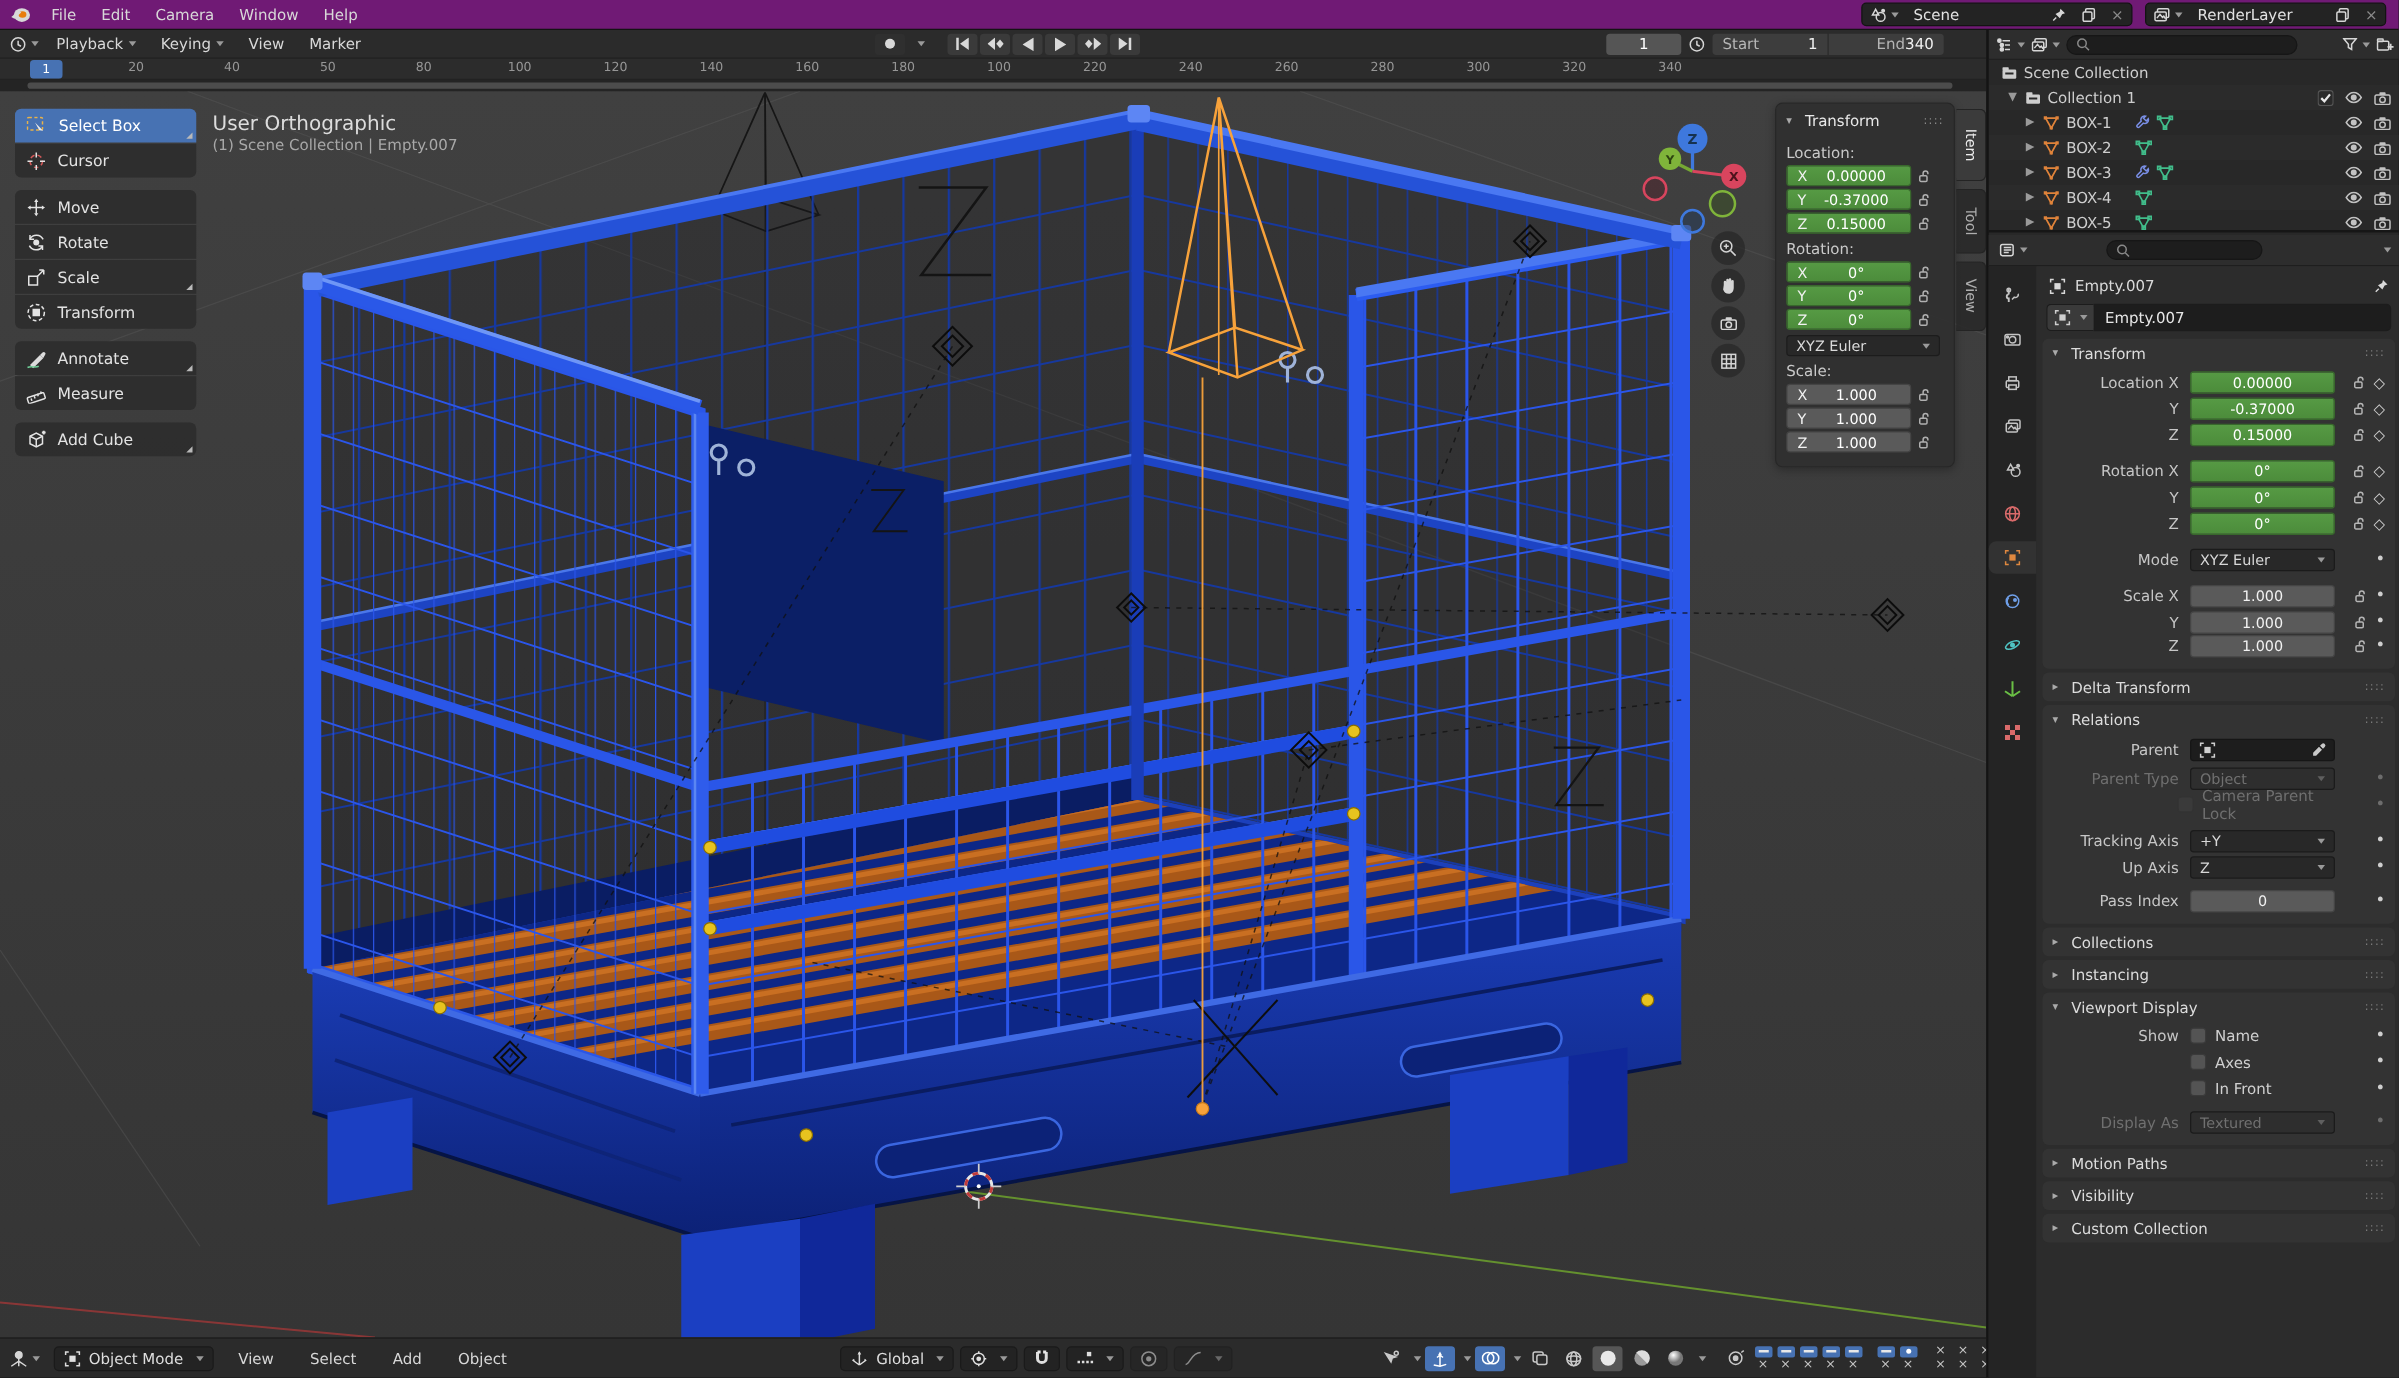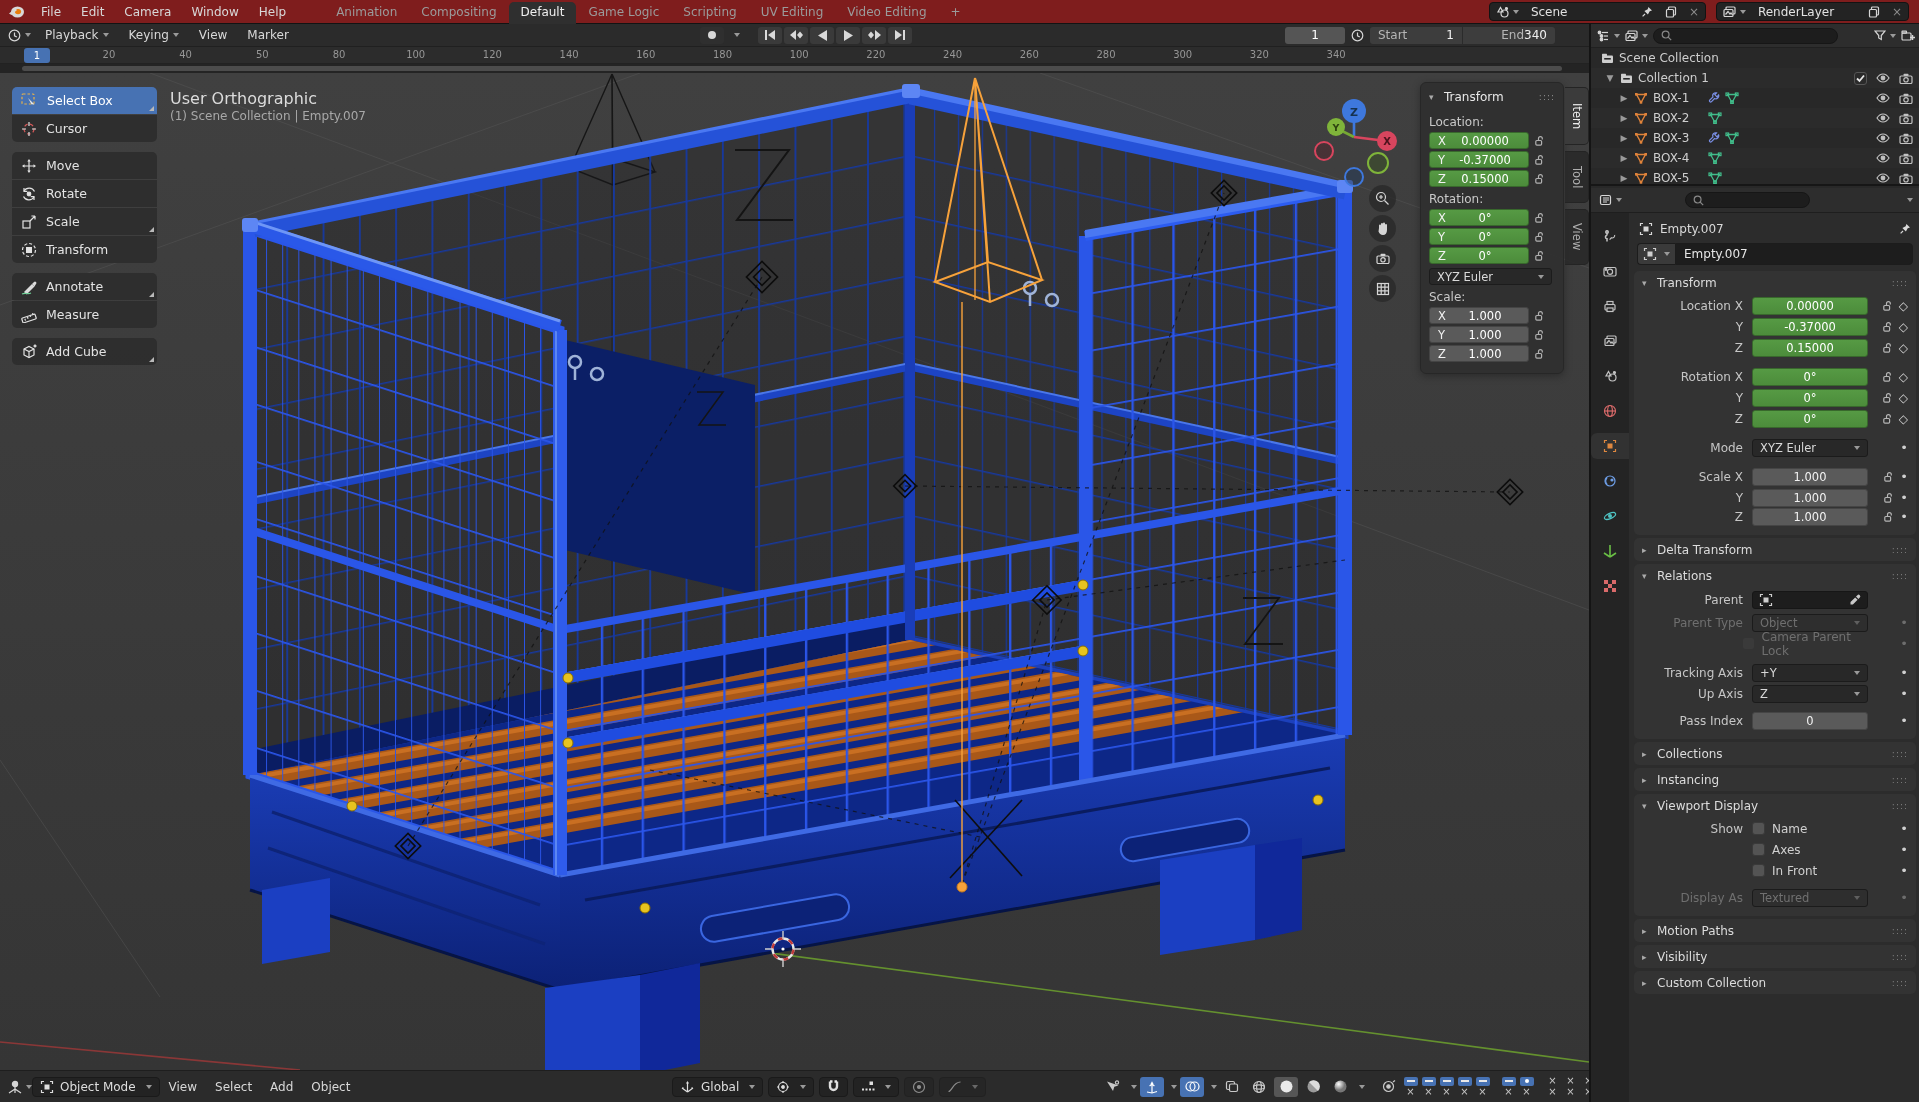--- a/index.html
+++ b/index.html
@@ -3,21 +3,21 @@
 <meta charset="utf-8">
 <style>
   *{margin:0;padding:0;box-sizing:border-box;font-family:"DejaVu Sans","Liberation Sans",sans-serif;-webkit-user-select:none;user-select:none}
   html,body{width:1919px;height:1102px;overflow:hidden;background:#1d1d1d;color:#d6d6d6;font-size:12px}
   #app{position:relative;width:1919px;height:1102px}
   .abs{position:absolute}
   .chev{width:0;height:0;border-left:3.5px solid transparent;border-right:3.5px solid transparent;border-top:4.5px solid #9a9a9a;display:inline-block;margin-left:4px}
   .ic{display:inline-flex;align-items:center;justify-content:center;line-height:0}
   .ic svg{display:block}
   
-  #topbar{left:0;top:0;width:1919px;height:24px;background:#7f1d1d;border-bottom:1px solid #131313;display:flex;align-items:center}
+  #topbar{left:0;top:0;width:1919px;height:24px;background:#701a75;border-bottom:1px solid #131313;display:flex;align-items:center}
   .menu-item{padding:0 10px;color:#d8d8d8;font-size:12px;height:24px;display:flex;align-items:center;cursor:default}
   .ws-tabs{display:flex;margin-left:28px;height:24px;align-items:flex-end}
   .ws-tab{padding:3px 12px 4px;color:#9b9b9b;font-size:12px;border-radius:5px 5px 0 0;height:22px}
   .ws-tab.active{background:#2f2f2f;color:#f0f0f0}
   .id-block{display:flex;align-items:center;background:#232323;border:1px solid #131313;border-radius:4px;height:19px;margin-left:10px}
   .id-block .seg{display:flex;align-items:center;padding:0 6px;height:100%}
   .id-block .name{min-width:110px;color:#e2e2e2}
   
   #tl-header{left:0;top:24px;width:1589px;height:23px;background:#2b2b2b;border-bottom:1px solid #202020;display:flex;align-items:center}
   #ruler{left:0;top:47px;width:1589px;height:17px;background:#2c2c2c;border-bottom:1px solid #222;overflow:hidden}
@@ -50,21 +50,21 @@
   .fld.gray{background:#5a5a5a;width:100px;border:1px solid #444}
   .fld .ax{padding-left:8px;width:22px;color:#f2f2f2}
   .fld .val{flex:1;text-align:center;padding-right:10px}
   .fld.dd{background:#282828;width:123px;border:1px solid #1c1c1c;color:#dadada;padding:0 7px;justify-content:space-between}
   .lockic{color:#b0b0b0}
   
   .side-tab{position:absolute;left:1565px;width:24px;writing-mode:vertical-rl;display:flex;align-items:center;justify-content:center;font-size:11.5px;border-radius:0 5px 5px 0;border:1px solid #242424;border-left:none}
   
   .navbtn{position:absolute;left:1369px;width:27px;height:27px;border-radius:50%;background:rgba(40,40,40,.75);display:flex;align-items:center;justify-content:center;color:#d5d5d5}
   
-  #vheader{left:0;top:1070px;width:1589px;height:32px;background:#2b2b2b;border-top:1px solid #1e1e1e;display:flex;align-items:center;padding:0 8px;gap:0}
+  #vheader{left:0;top:1070px;width:1589px;height:32px;background:#2b2b2b;border-top:1px solid #1e1e1e;display:flex;align-items:center;padding:0 8px;gap:11px}
   .vh-pill{background:#232323;border:1px solid #1a1a1a;border-radius:4px;height:20px;display:flex;align-items:center;gap:6px;padding:0 7px;color:#dedede}
   .vh-menu{padding:0 9px;color:#d8d8d8}
   .vh-ic{width:24px;height:20px;border-radius:3px;display:flex;align-items:center;justify-content:center;color:#c9c9c9}
   .vh-ic.on{background:#4772b3;color:#fff}
   .minicol{display:flex;flex-direction:column;align-items:center;width:15px;gap:1px}
   .minibtn{width:14px;height:9px;background:#4772b3;border-radius:2px;position:relative}
   .minibtn.dash::after{content:"";position:absolute;left:3px;top:3.5px;width:8px;height:2px;background:#e8e8e8}
   .minibtn.dot::after{content:"";position:absolute;left:5px;top:2.5px;width:4px;height:4px;border-radius:50%;background:#fff}
   .minix{color:#c6c6c6;font-size:10px;line-height:10px}
   
@@ -119,30 +119,20 @@
           <ellipse cx="9.5" cy="8" rx="6.5" ry="5.5" fill="#d8d8d8"></ellipse>
           <ellipse cx="10" cy="7.6" rx="3.1" ry="2.6" fill="#e87d0d"></ellipse>
           <path d="M1 9.5 L7 4.5 L9 6 L3.5 11z" fill="#d8d8d8"></path>
         </svg>
       </span>
     <span class="menu-item">File</span>
     <span class="menu-item">Edit</span>
     <span class="menu-item">Camera</span>
     <span class="menu-item">Window</span>
     <span class="menu-item">Help</span>
-    <div class="ws-tabs">
-      <span class="ws-tab">Animation</span>
-      <span class="ws-tab">Compositing</span>
-      <span class="ws-tab active">Default</span>
-      <span class="ws-tab">Game Logic</span>
-      <span class="ws-tab">Scripting</span>
-      <span class="ws-tab">UV Editing</span>
-      <span class="ws-tab">Video Editing</span>
-      <span class="ws-tab">+</span>
-    </div>
     <div style="margin-left:auto;display:flex;align-items:flex-end;padding-right:10px">
       <div class="id-block">
         <span class="seg">
             <span class="ic">
               <svg width="13" height="12" viewBox="0 0 13 12" fill="none" stroke="currentColor" stroke-width="1.2">
                 <circle cx="8.5" cy="7.5" r="3.5"></circle>
                 <path d="M4.5 1.5 L7 6 H2z"></path>
                 <circle cx="10.5" cy="2.5" r="1" fill="currentColor"></circle>
               </svg>
             </span>

